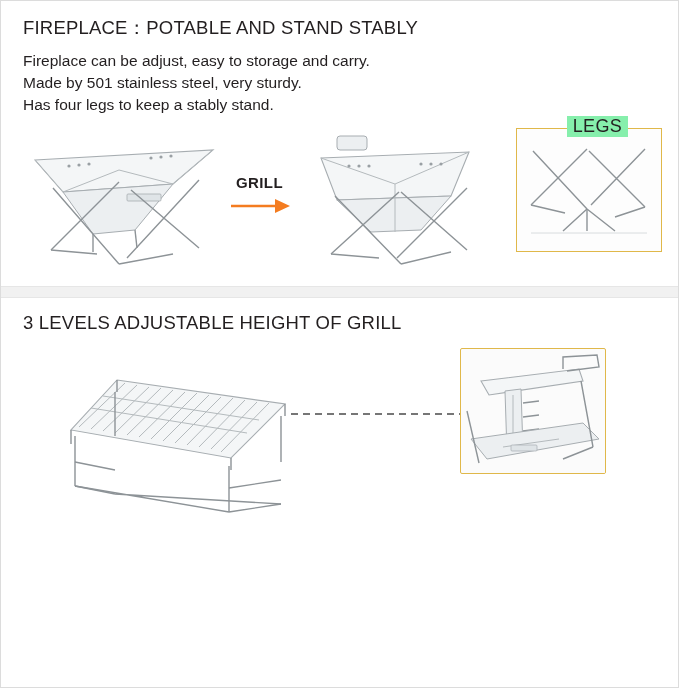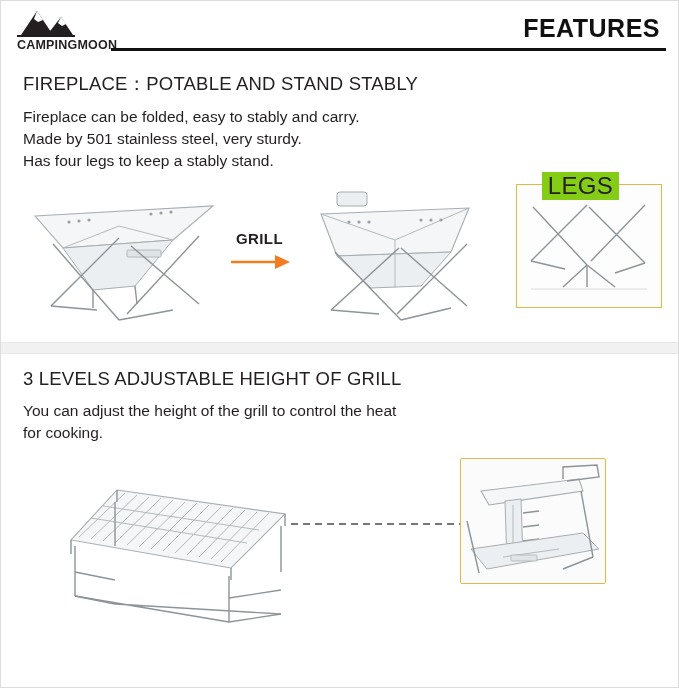--- a/index.html
+++ b/index.html
@@ -128,25 +128,25 @@
     right: 12px;
     top: 6px;
     width: 146px;
     height: 124px;
     border: 1px solid #e0b84a;
     background: #fdfdfd;
     box-sizing: border-box;
   }
   .legs-label {
     position: absolute;
-    right: 55px;
+    right: 46px;
     top: -6px;
-    font-size: 24px;
-    color: #231f20;
-    background: #84cc16;
+    font-size: 18px;
+    color: #231f20;
+    background: #86efac;
     padding: 0 6px;
     letter-spacing: 0.3px;
   }
 
   
   .fig2 {
     position: relative;
     height: 200px;
     margin-top: 12px;
   }
@@ -175,41 +175,25 @@
   .s3 { stroke: #8d9397; fill: none; stroke-width: 1.4; }
   .fillmetal { fill: #f4f6f7; stroke: #a7adb1; stroke-width: 1.1; }
   .fillmetal2 { fill: #eceff1; stroke: #a7adb1; stroke-width: 1; }
   .dot { fill: #9aa0a4; }
 </style>
 </head>
 <body>
 
 <div class="page">
 
-  <div class="header">
-    <div class="brand">
-      <div class="brand-mark">
-        <svg class="art" width="58" height="28" viewBox="0 0 58 28" aria-hidden="true">
-          <polygon points="4,26 20,2 36,26" fill="#231f20"></polygon>
-          <polygon points="20,2 26,11 21,13 17,10" fill="#ffffff"></polygon>
-          <polygon points="30,26 44,8 56,26" fill="#231f20"></polygon>
-          <polygon points="44,8 49,15 45,17 41,14" fill="#ffffff"></polygon>
-          <rect x="0" y="26" width="58" height="2" fill="#231f20"></rect>
-        </svg>
-      </div>
-      <div class="brand-name">CAMPINGMOON</div>
-    </div>
-    <div class="features-title">FEATURES</div>
-    <div class="header-rule short"></div>
-  </div>
 
   <div class="section">
     <div class="section-title">FIREPLACE：POTABLE AND STAND STABLY</div>
     <div class="section-body">
-      <p>Fireplace can be folded, easy to stably and carry.</p>
+      <p>Fireplace can be adjust, easy to storage and carry.</p>
       <p>Made by 501 stainless steel, very sturdy.</p>
       <p>Has four legs to keep a stably stand.</p>
     </div>
 
     <div class="fig1">
 
       <div style="position:absolute; left:0px; top:0px;">
         <svg class="art" width="200" height="145" viewBox="0 0 200 145" aria-hidden="true">
 
           <polygon class="fillmetal" points="12,38 190,28 150,62 40,70"></polygon>
@@ -275,24 +259,20 @@
         </div>
       </div>
       <div class="legs-label">LEGS</div>
     </div>
   </div>
 
   <div class="divider"></div>
 
   <div class="section">
     <div class="section-title">3 LEVELS ADJUSTABLE HEIGHT OF GRILL</div>
-    <div class="section-body">
-      <p>You can adjust the height of the grill to control the heat</p>
-      <p>for cooking.</p>
-    </div>
 
     <div class="fig2">
 
       <div style="position:absolute; left:40px; top:20px;">
         <svg class="art" width="240" height="150" viewBox="0 0 240 150" aria-hidden="true">
 
           <polygon class="fillmetal" points="54,14 222,38 168,92 8,64"></polygon>
 
           <g class="s2">
             <line x1="62" y1="17" x2="16" y2="61"></line>

